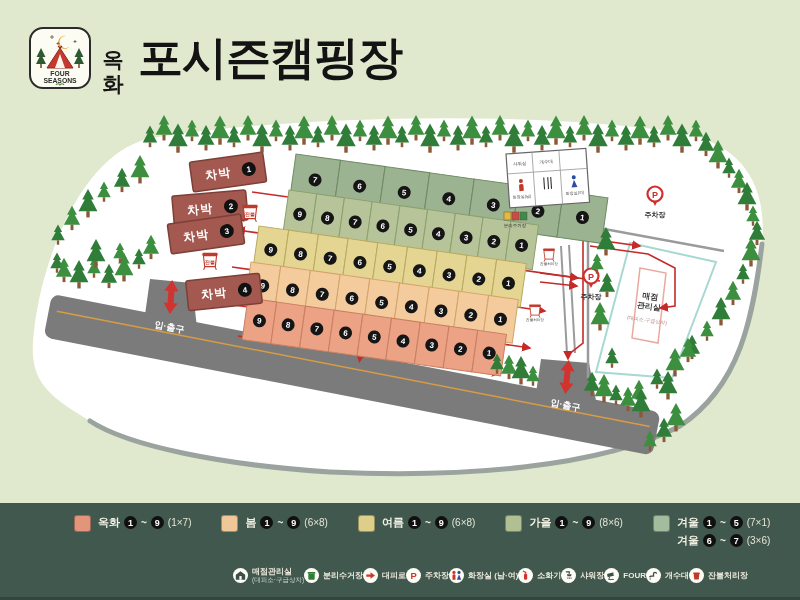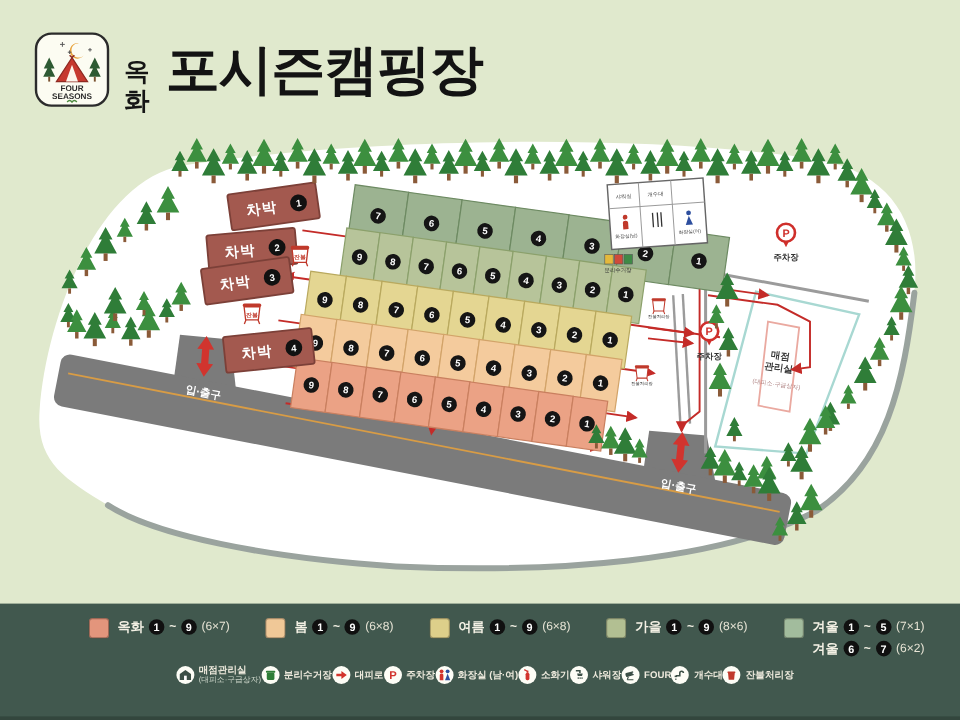--- a/index.html
+++ b/index.html
@@ -18,21 +18,21 @@
   #legendSeasons{position:absolute;left:74px;top:12px;display:flex;align-items:flex-start;}
   .ls-item{display:flex;align-items:flex-start;margin-right:30px;}
   .ls-lines{display:flex;flex-direction:column;gap:3px;}
   .ls-line{display:flex;align-items:center;gap:4px;white-space:nowrap;}
   .swatch{width:15px;height:15px;border-radius:3px;border:1px solid rgba(0,0,0,.3);margin-right:7px;margin-top:0px;}
   .ls-name{color:#f3f0e4;font-size:11px;font-weight:bold;}
   .cnum{display:inline-flex;width:13px;height:13px;border-radius:50%;background:#101010;color:#fff;
         font-size:9px;font-weight:bold;align-items:center;justify-content:center;}
   .tilde{color:#f3f0e4;font-size:10px;font-weight:bold;}
   .ls-size{color:#e8e5d6;font-size:10px;}
-  #legendIcons{position:absolute;left:60px;top:51px;width:688px;display:flex;justify-content:center;align-items:center;}
+  #legendIcons{position:absolute;left:60px;top:64px;width:688px;display:flex;justify-content:flex-end;align-items:center;}
   .li-item{display:flex;align-items:center;gap:4px;}
   .li-circle{width:15px;height:15px;border-radius:50%;background:#fdfdf6;display:flex;align-items:center;justify-content:center;flex:none;}
   .li-label{color:#eeeadd;font-size:8px;font-weight:bold;white-space:nowrap;line-height:1.15;}
   .li-sub{color:#cfd8cc;font-size:6.5px;font-weight:normal;display:block;}
 </style>
 </head>
 <body>
 
 <div id="stage">
 
@@ -449,21 +449,21 @@
   <div id="legend">
     <div id="legendSeasons">
         <div class="ls-item">
           <span class="swatch" style="background: rgb(227, 149, 124);"></span>
           <div class="ls-lines">
             <span class="ls-line">
               <span class="ls-name">옥화</span>
               <span class="cnum">1</span>
               <span class="tilde">~</span>
               <span class="cnum">9</span>
-              <span class="ls-size">(6×7)</span>
+              <span class="ls-size">(1×7)</span>
             </span>
           </div>
         </div>
         <div class="ls-item">
           <span class="swatch" style="background: rgb(240, 200, 151);"></span>
           <div class="ls-lines">
             <span class="ls-line">
               <span class="ls-name">봄</span>
               <span class="cnum">1</span>
               <span class="tilde">~</span>
@@ -504,21 +504,21 @@
               <span class="cnum">1</span>
               <span class="tilde">~</span>
               <span class="cnum">5</span>
               <span class="ls-size">(7×1)</span>
             </span>
             <span class="ls-line">
               <span class="ls-name">겨울</span>
               <span class="cnum">6</span>
               <span class="tilde">~</span>
               <span class="cnum">7</span>
-              <span class="ls-size">(6×2)</span>
+              <span class="ls-size">(3×6)</span>
             </span>
           </div>
         </div>
       </div>
     <div id="legendIcons">
         <div class="li-item">
           <span class="li-circle">
             <svg width="15" height="15" viewBox="0 0 16 16">
               <path d="M3 7.2 L8 3.5 L13 7.2 V12.5 H3 Z" fill="#3c4f46"></path>
               <rect x="6.8" y="8.6" width="2.4" height="3.9" fill="#fff"></rect>

